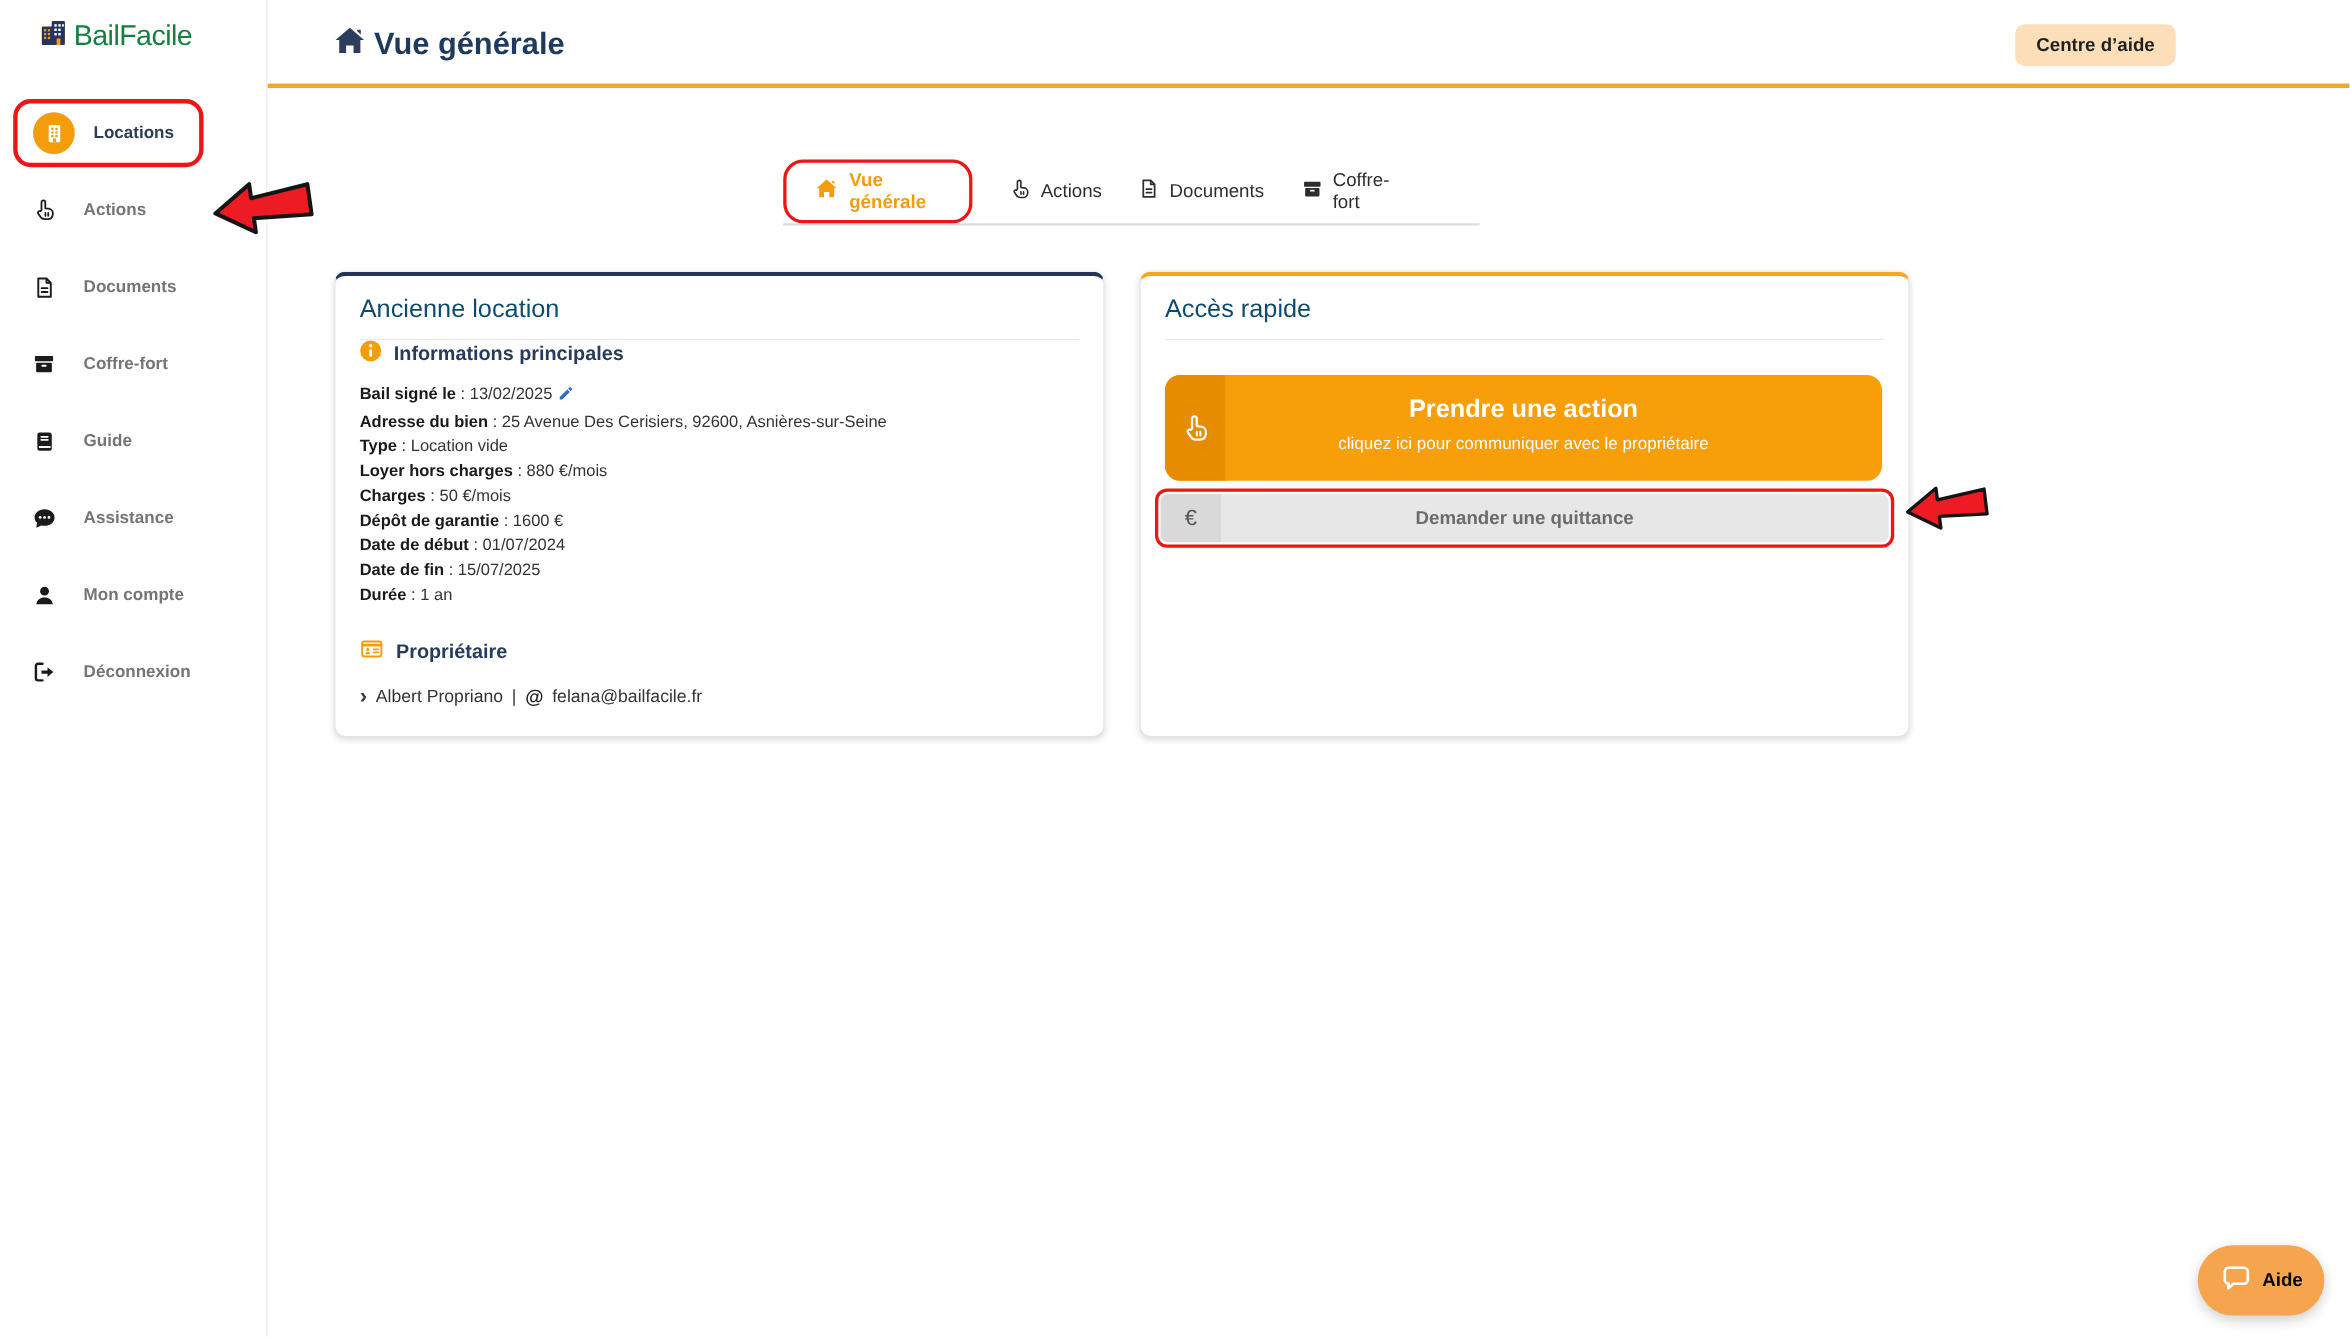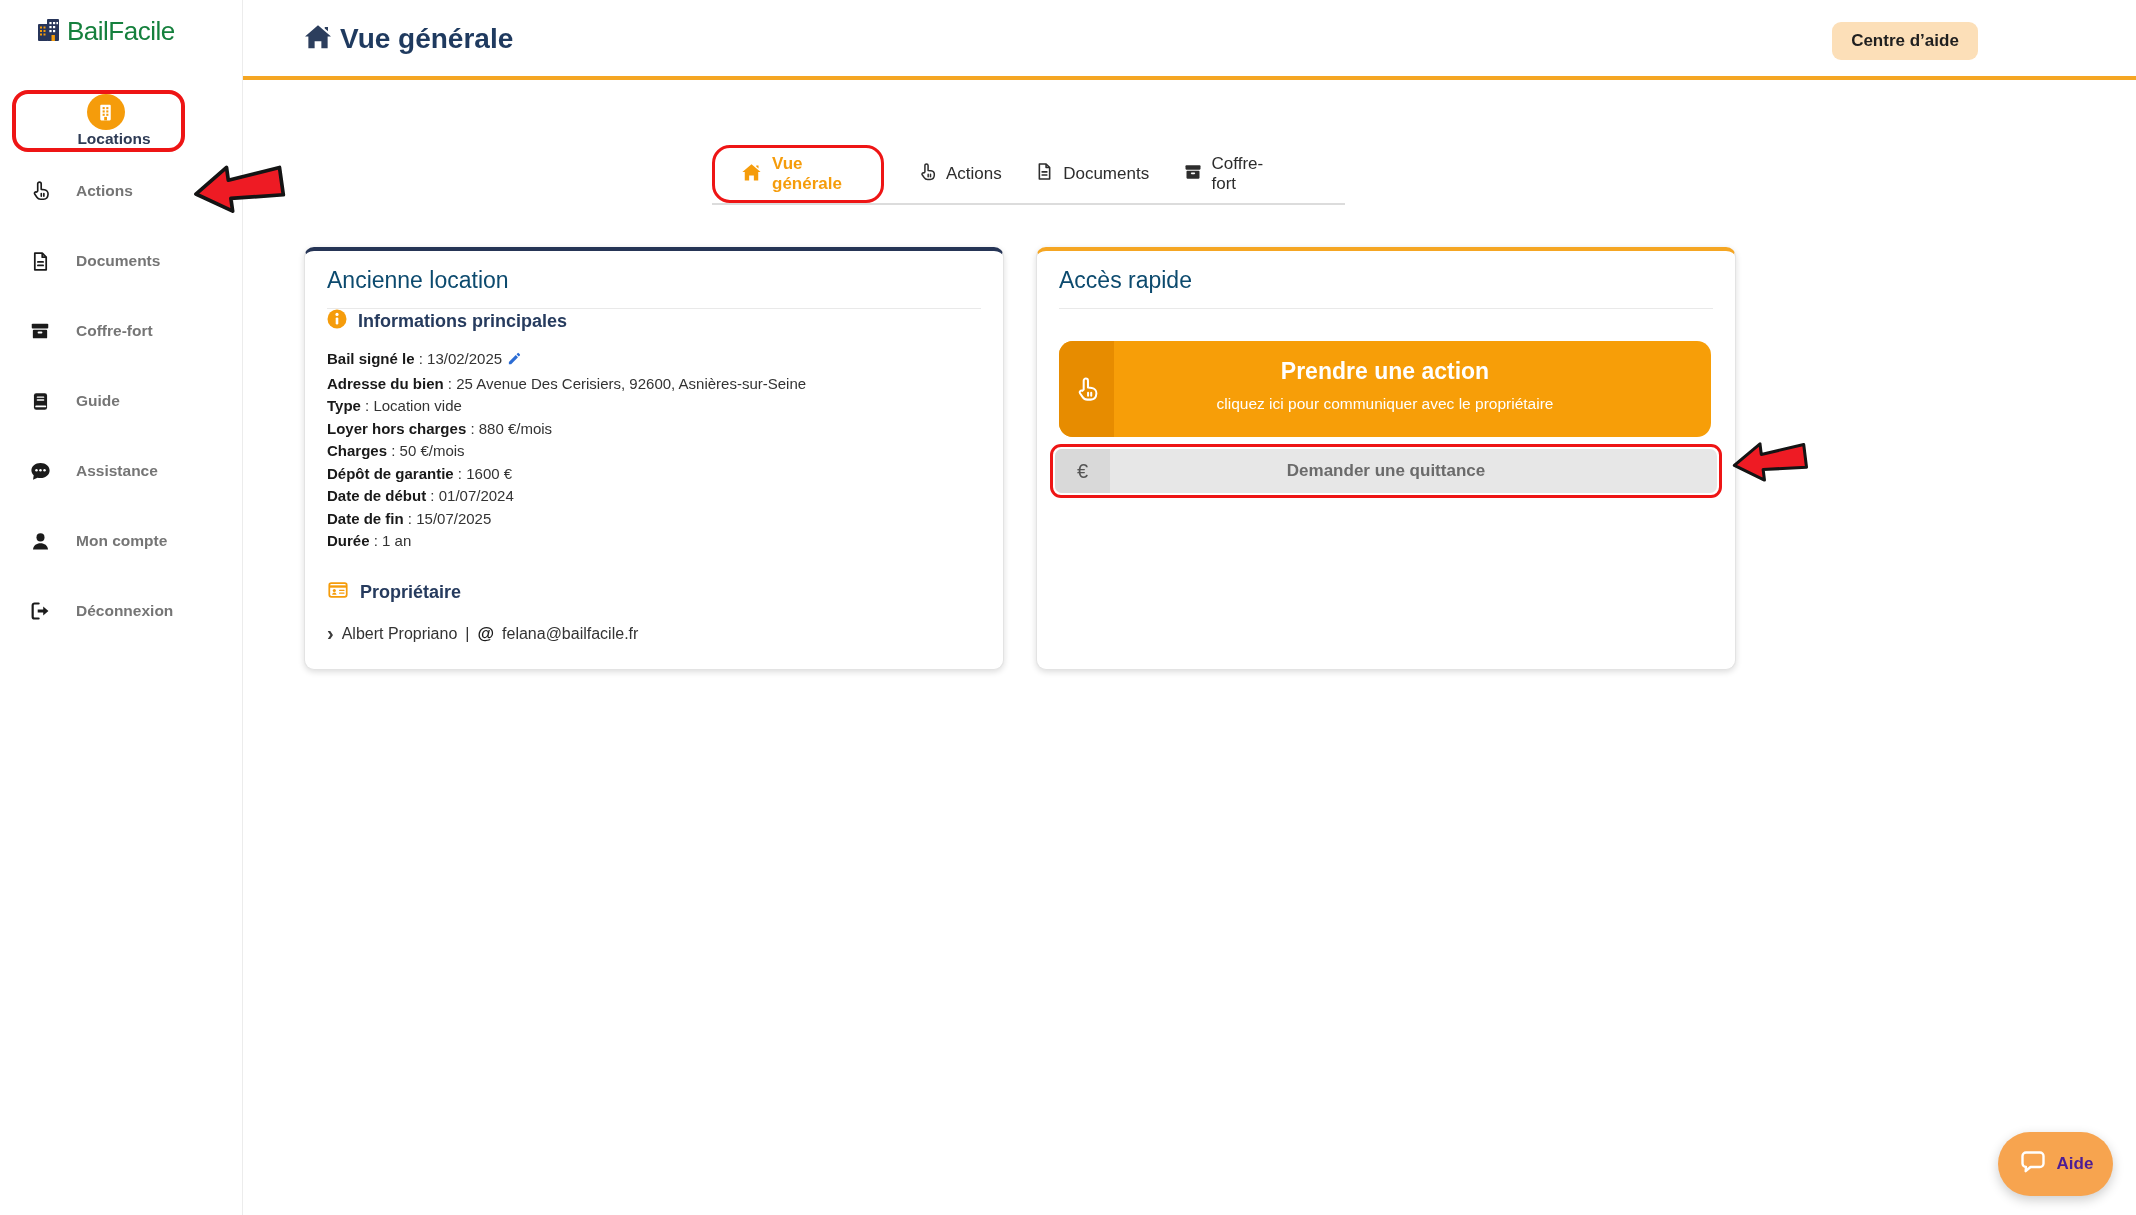--- a/index.html
+++ b/index.html
@@ -8,21 +8,21 @@
 
   
   .sidebar { position:absolute; left:0; top:0; width:243px; height:1215px; background:#fff; border-right:1px solid #ececec; z-index:5; }
   .logo { position:absolute; left:36px; top:16px; display:flex; align-items:center; gap:4px; }
   .logo-text { font-size:26px; font-weight:400; color:#15803d; letter-spacing:-0.5px; }
   .nav { position:absolute; top:86px; left:0; width:100%; }
   .nav-item { height:70px; display:flex; align-items:center; padding-left:28px; cursor:pointer; position:relative; }
   .nav-ico { width:24px; height:24px; display:flex; align-items:center; justify-content:center; color:#1b1b1b; flex:0 0 24px; }
   .nav-label { margin-left:24px; font-size:15.5px; font-weight:700; color:#757575; }
   .nav-item.active-wrap { padding-left:0; }
-  .active-box { position:absolute; left:12px; top:4px; width:173px; height:62px; border:4px solid #ee1515; border-radius:16px; background:#fff; display:flex; align-items:center; padding-left:14px;flex-direction:column; }
+  .active-box { position:absolute; left:12px; top:4px; width:173px; height:62px; border:4px solid #ee1515; border-radius:16px; background:#fff; display:flex; align-items:center; padding-left:14px; }
   .loc-circle { width:38px; height:38px; border-radius:50%; background:#F59C0B; display:flex; align-items:center; justify-content:center; }
   .active-box .nav-label { margin-left:17px; color:#2e3b55; }
 
   
   .header { position:absolute; left:243px; top:0; right:0; height:80px; background:#fff; border-bottom:4px solid #F5A623; z-index:4; }
   .page-title { position:absolute; left:60px; top:22px; display:flex; align-items:center; gap:7px; color:#1F3A5F; }
   .page-title .ttl { font-size:28px; font-weight:800; }
   .help-center-btn { position:absolute; left:1589px; top:22px; width:146px; height:38px; background:#FCDFB8; border-radius:9px; display:flex; align-items:center; justify-content:center; font-size:17px; font-weight:700; color:#1f1f1f; cursor:pointer; }
 
   
@@ -61,21 +61,21 @@
   .gray-action .strip { position:absolute; left:0; top:0; bottom:0; width:55px; background:#D9D9D9; display:flex; align-items:center; justify-content:center; font-size:20px; color:#555; }
   .gray-action .galabel { font-size:17px; font-weight:700; color:#6B6B6B; }
 
   
   .arrow { position:absolute; z-index:9; }
   .arrow-1 { left:193px; top:161px; transform:rotate(-8deg); }
   .arrow-2 { left:1732px; top:438px; transform:rotate(-7deg); }
 
   
   .help-pill { position:absolute; left:1998px; top:1132px; width:115px; height:64px; border-radius:32px; background:#F7A44F; display:flex; align-items:center; justify-content:center; gap:9px; box-shadow:0 4px 12px rgba(0,0,0,0.2); cursor:pointer; z-index:8; }
-  .help-pill .hlabel { color:#4c1d95; font-size:17px; font-weight:800; }
+  .help-pill .hlabel { color:#000000; font-size:17px; font-weight:800; }
 </style>
 </head>
 <body>
 
 <div class="stage">
 
   <aside class="sidebar">
     <div class="logo">
       <span>
         <svg width="27" height="27" viewBox="0 0 27 27">

